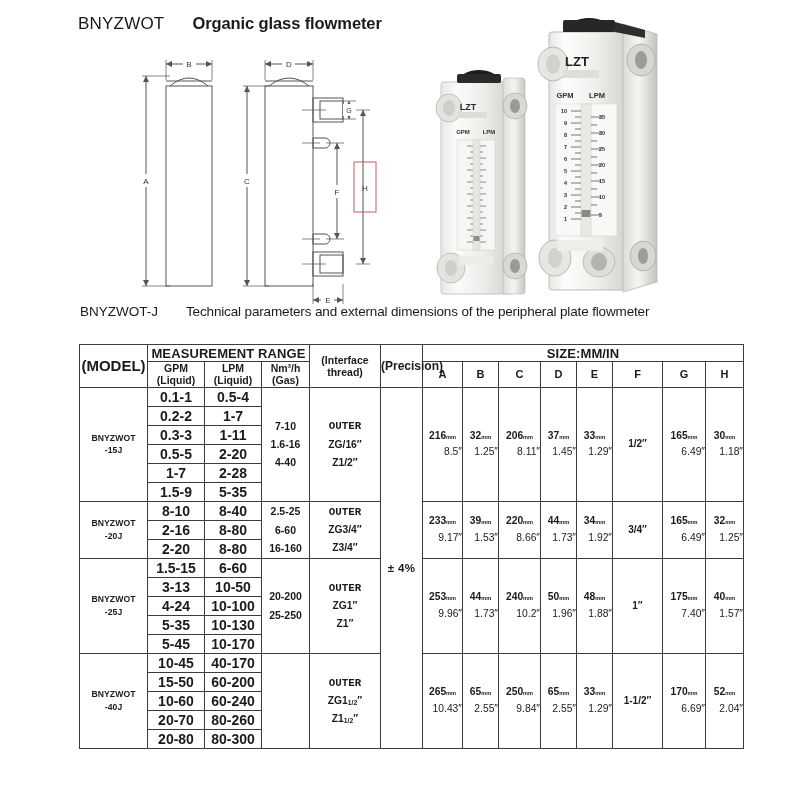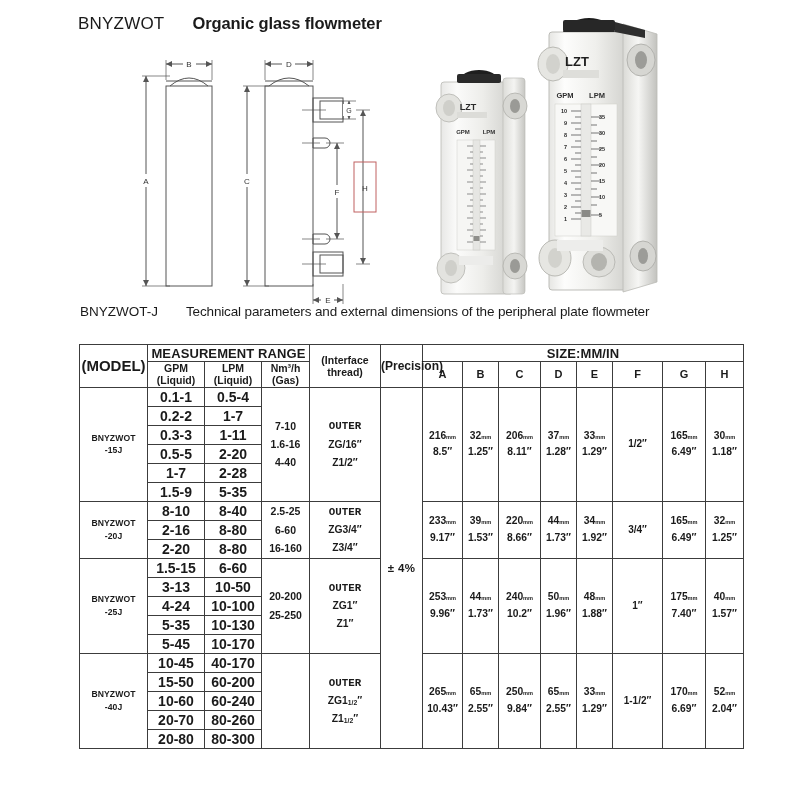--- a/index.html
+++ b/index.html
@@ -133,21 +133,21 @@
     letter-spacing: 0.3px;
   }
   .size-cell {
     font-size: 10px;
     font-weight: 700;
     line-height: 1.6;
     white-space: nowrap;
   }
   .size-cell .mm-val { font-weight: 700; font-size: 10.3px; }
   .size-cell .unit-mm { font-size: 5.6px; font-weight: 700; vertical-align: baseline; }
-  .size-cell .in-val { font-weight: 700; font-size: 10.3px; }
+  .size-cell .in-val { font-weight: 400; font-size: 10.3px; text-align: right; }
   .frac { font-size: 6.8px; vertical-align: -0.18em; }
 </style>
 </head>
 <body>
 
 <div class="header">
   <span class="brand-name">BNYZWOT</span>
   <span class="product-title">Organic glass flowmeter</span>
 </div>
 
@@ -461,21 +461,21 @@
         <td rowspan="6" class="size-cell">
           <div><span class="mm-val">32</span><span class="unit-mm">mm</span></div>
           <div class="in-val">1.25″</div>
         </td>
         <td rowspan="6" class="size-cell">
           <div><span class="mm-val">206</span><span class="unit-mm">mm</span></div>
           <div class="in-val">8.11″</div>
         </td>
         <td rowspan="6" class="size-cell">
           <div><span class="mm-val">37</span><span class="unit-mm">mm</span></div>
-          <div class="in-val">1.28″</div>
+          <div class="in-val">1.45″</div>
         </td>
         <td rowspan="6" class="size-cell">
           <div><span class="mm-val">33</span><span class="unit-mm">mm</span></div>
           <div class="in-val">1.29″</div>
         </td>
         <td rowspan="6" class="size-cell">
           <div>1/2″</div>
         </td>
         <td rowspan="6" class="size-cell">
           <div><span class="mm-val">165</span><span class="unit-mm">mm</span></div>

